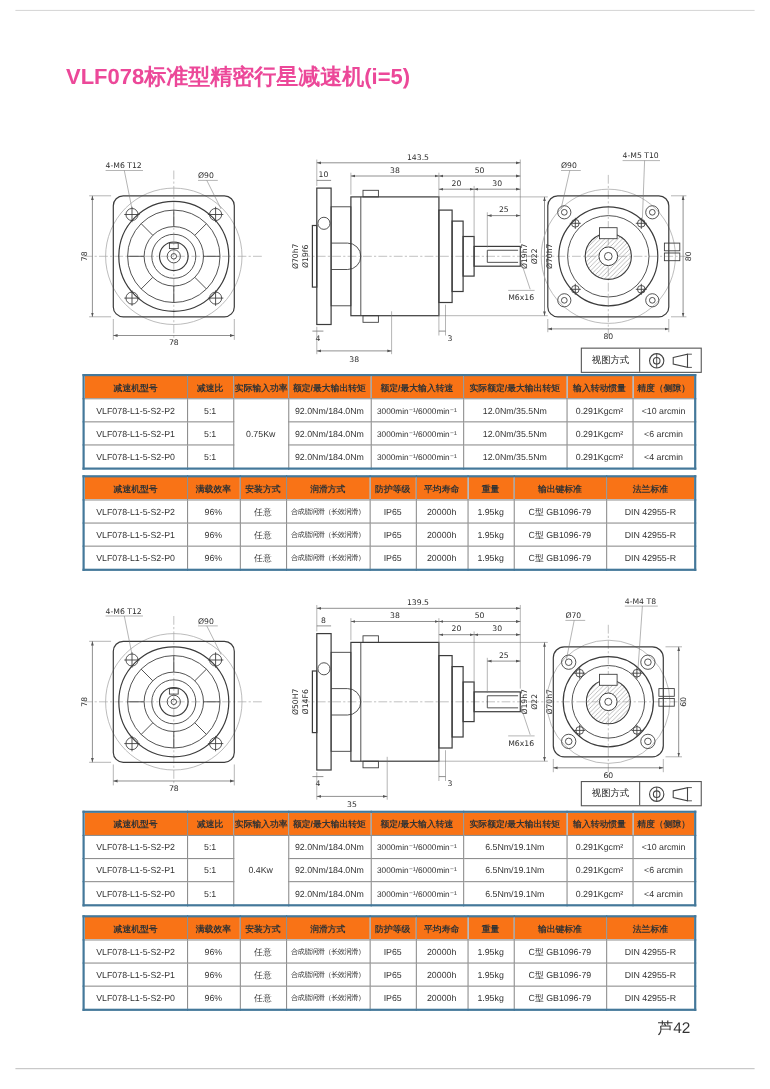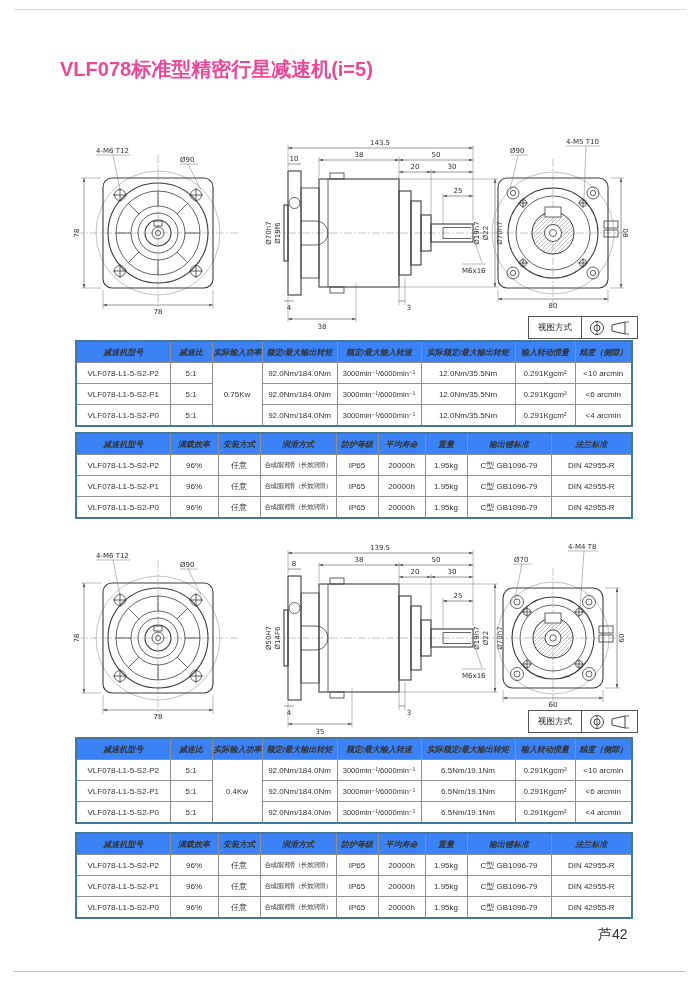--- a/index.html
+++ b/index.html
@@ -13,21 +13,21 @@
     color:#ec4899;letter-spacing:0px;
   }
   .footer{position:absolute;left:598px;top:926px;font-size:14px;color:#333;}
   
   .spec{position:absolute;left:75px;width:556px;border-collapse:collapse;table-layout:fixed;
         border:2px solid #44789a;}
   .spec th,.spec td{
     border:1px solid #8f8f8f;height:20px;padding:0 1px;text-align:center;vertical-align:middle;
     font-size:8px;color:#333;overflow:hidden;white-space:nowrap;
   }
-  .spec th{background:#3b82f6;font-weight:bold;font-style:italic;}
+  .spec th{background:#f97316;font-weight:bold;}
   .spec td.sm{font-size:7.5px;}
   .spec td.xs{font-size:6.5px;letter-spacing:-0.4px;}
   .t1{top:340px;} .t2{top:432px;} .t3{top:737px;} .t4{top:832px;}
   
   .drawing{position:absolute;left:58px;width:584px;height:202px;}
   .d1{top:133px;} .d2{top:538px;}
   svg text{font-family:"DejaVu Sans",sans-serif;}
   .part{fill:none;stroke:#3c3c3c;stroke-width:1.1;}
   .part2{fill:none;stroke:#3c3c3c;stroke-width:0.8;}
   .faint{fill:none;stroke:#a8a8a8;stroke-width:0.7;}

